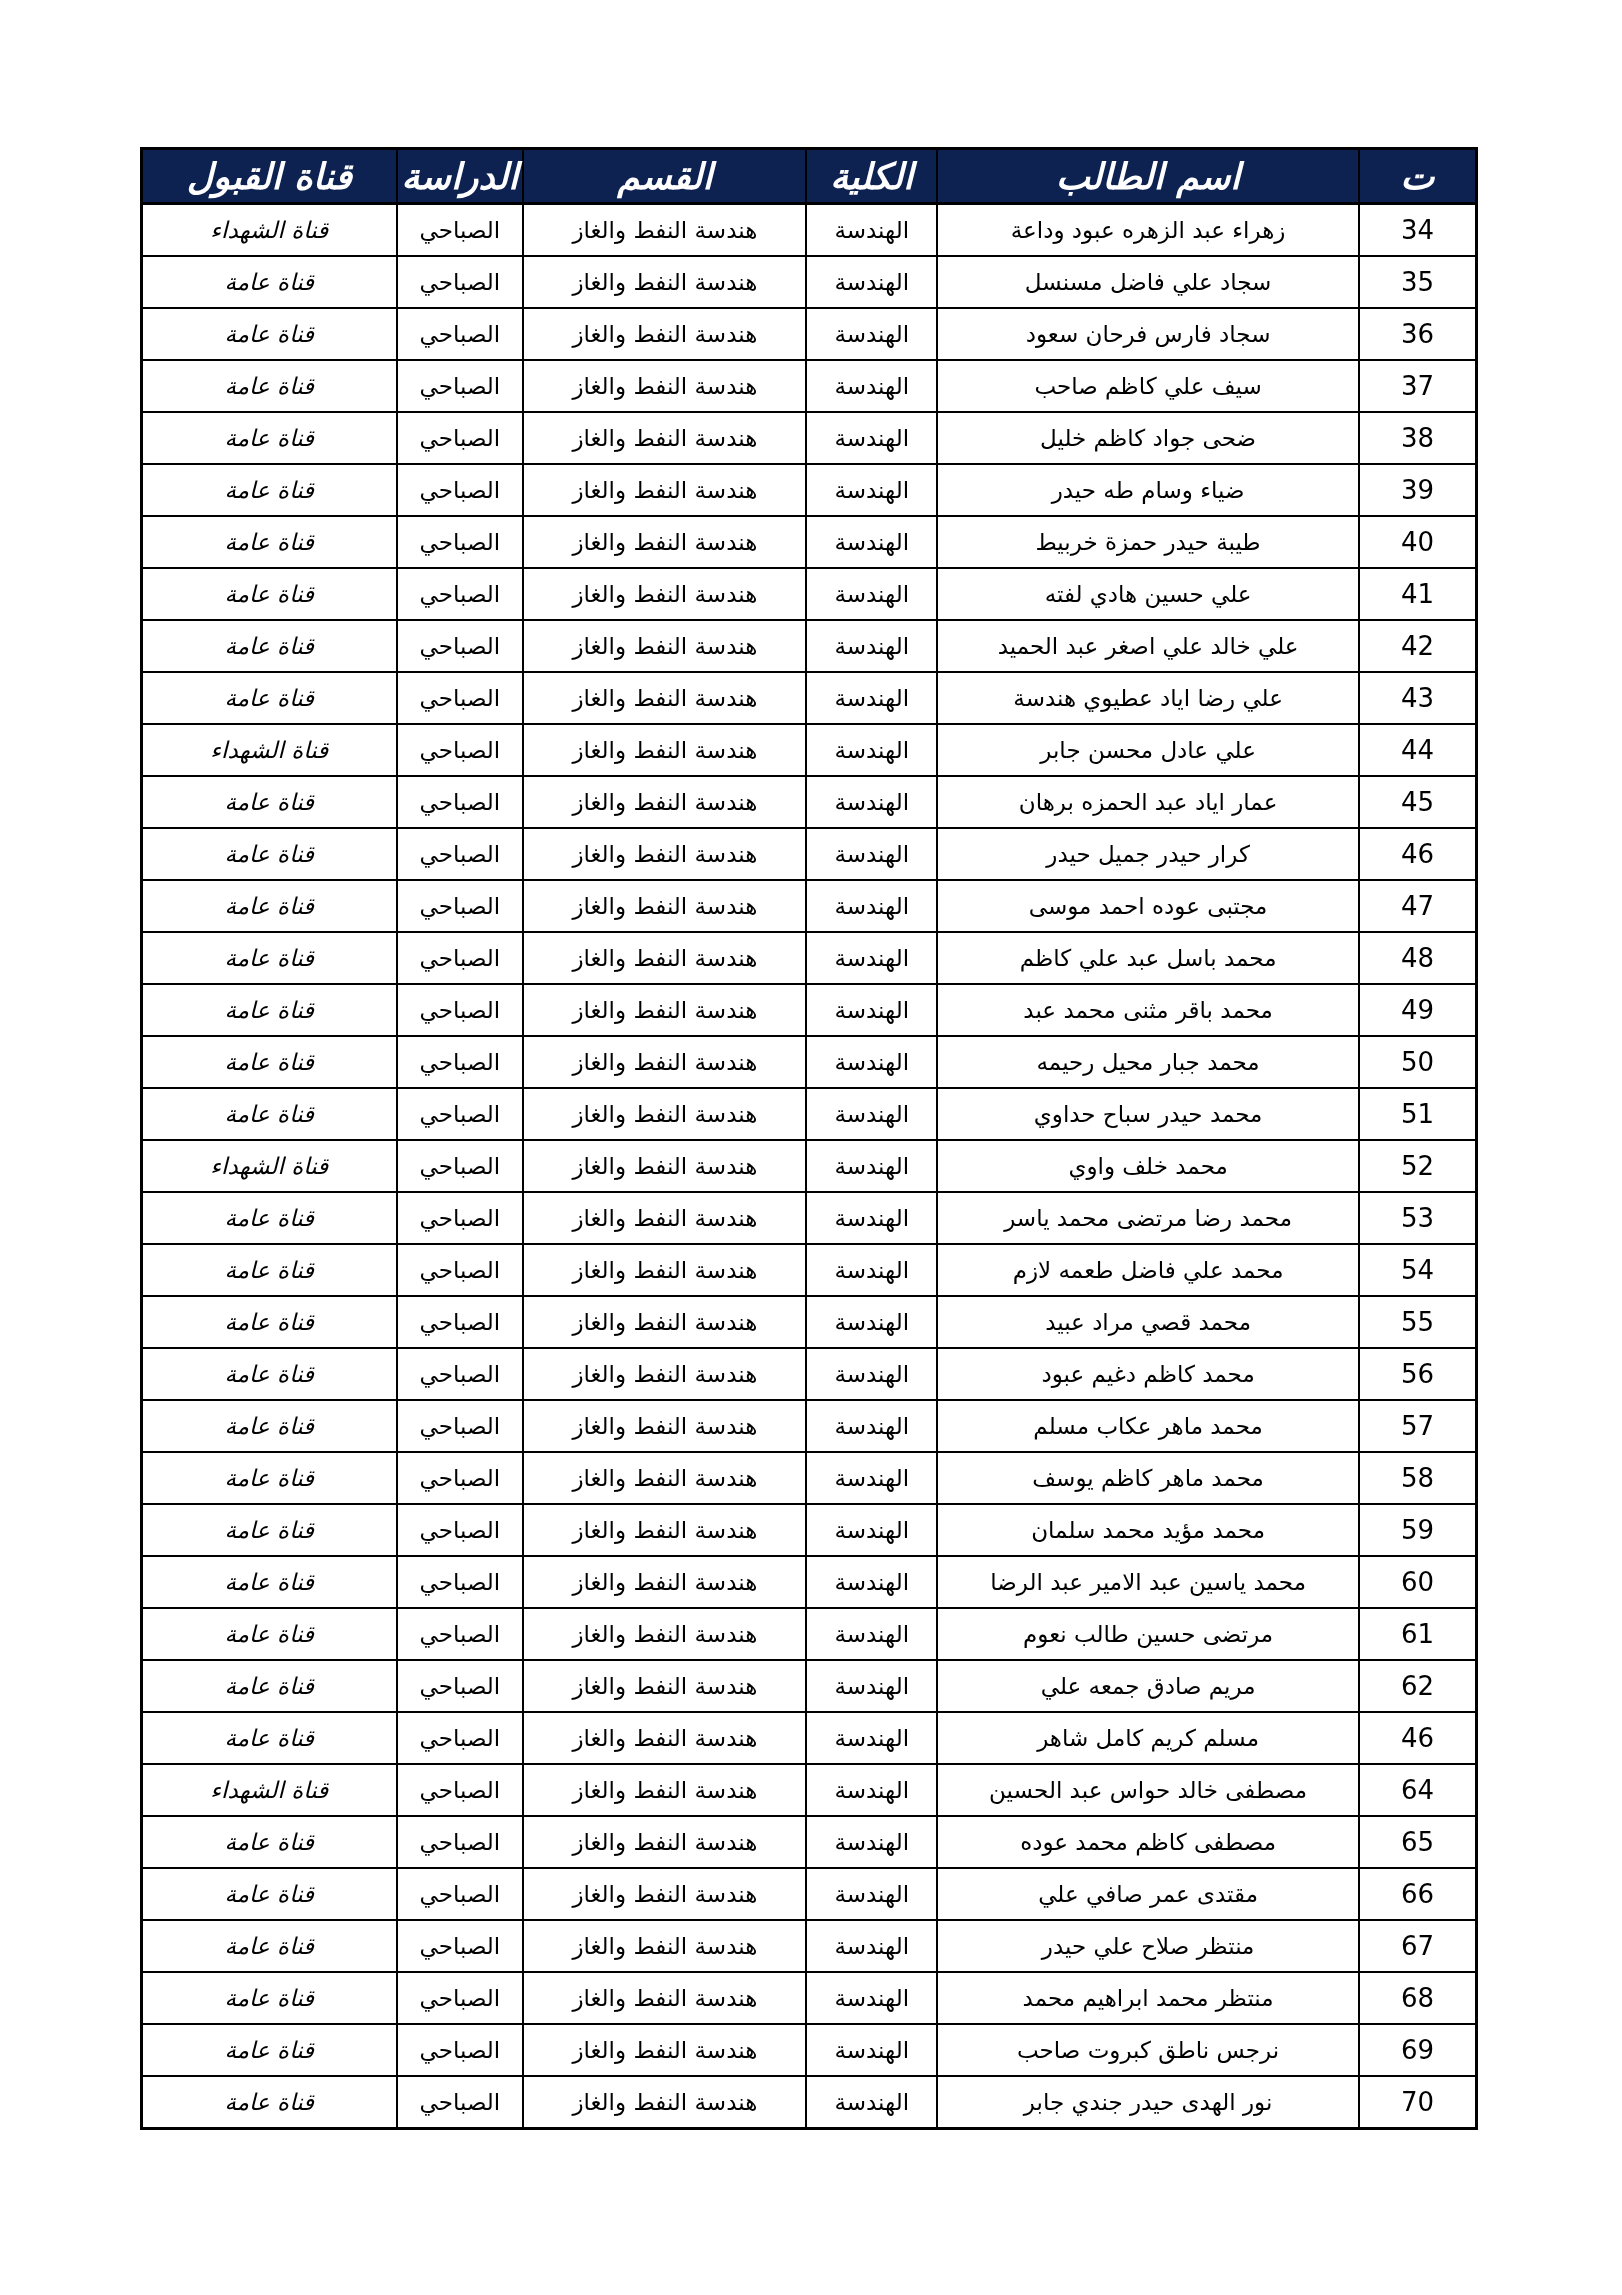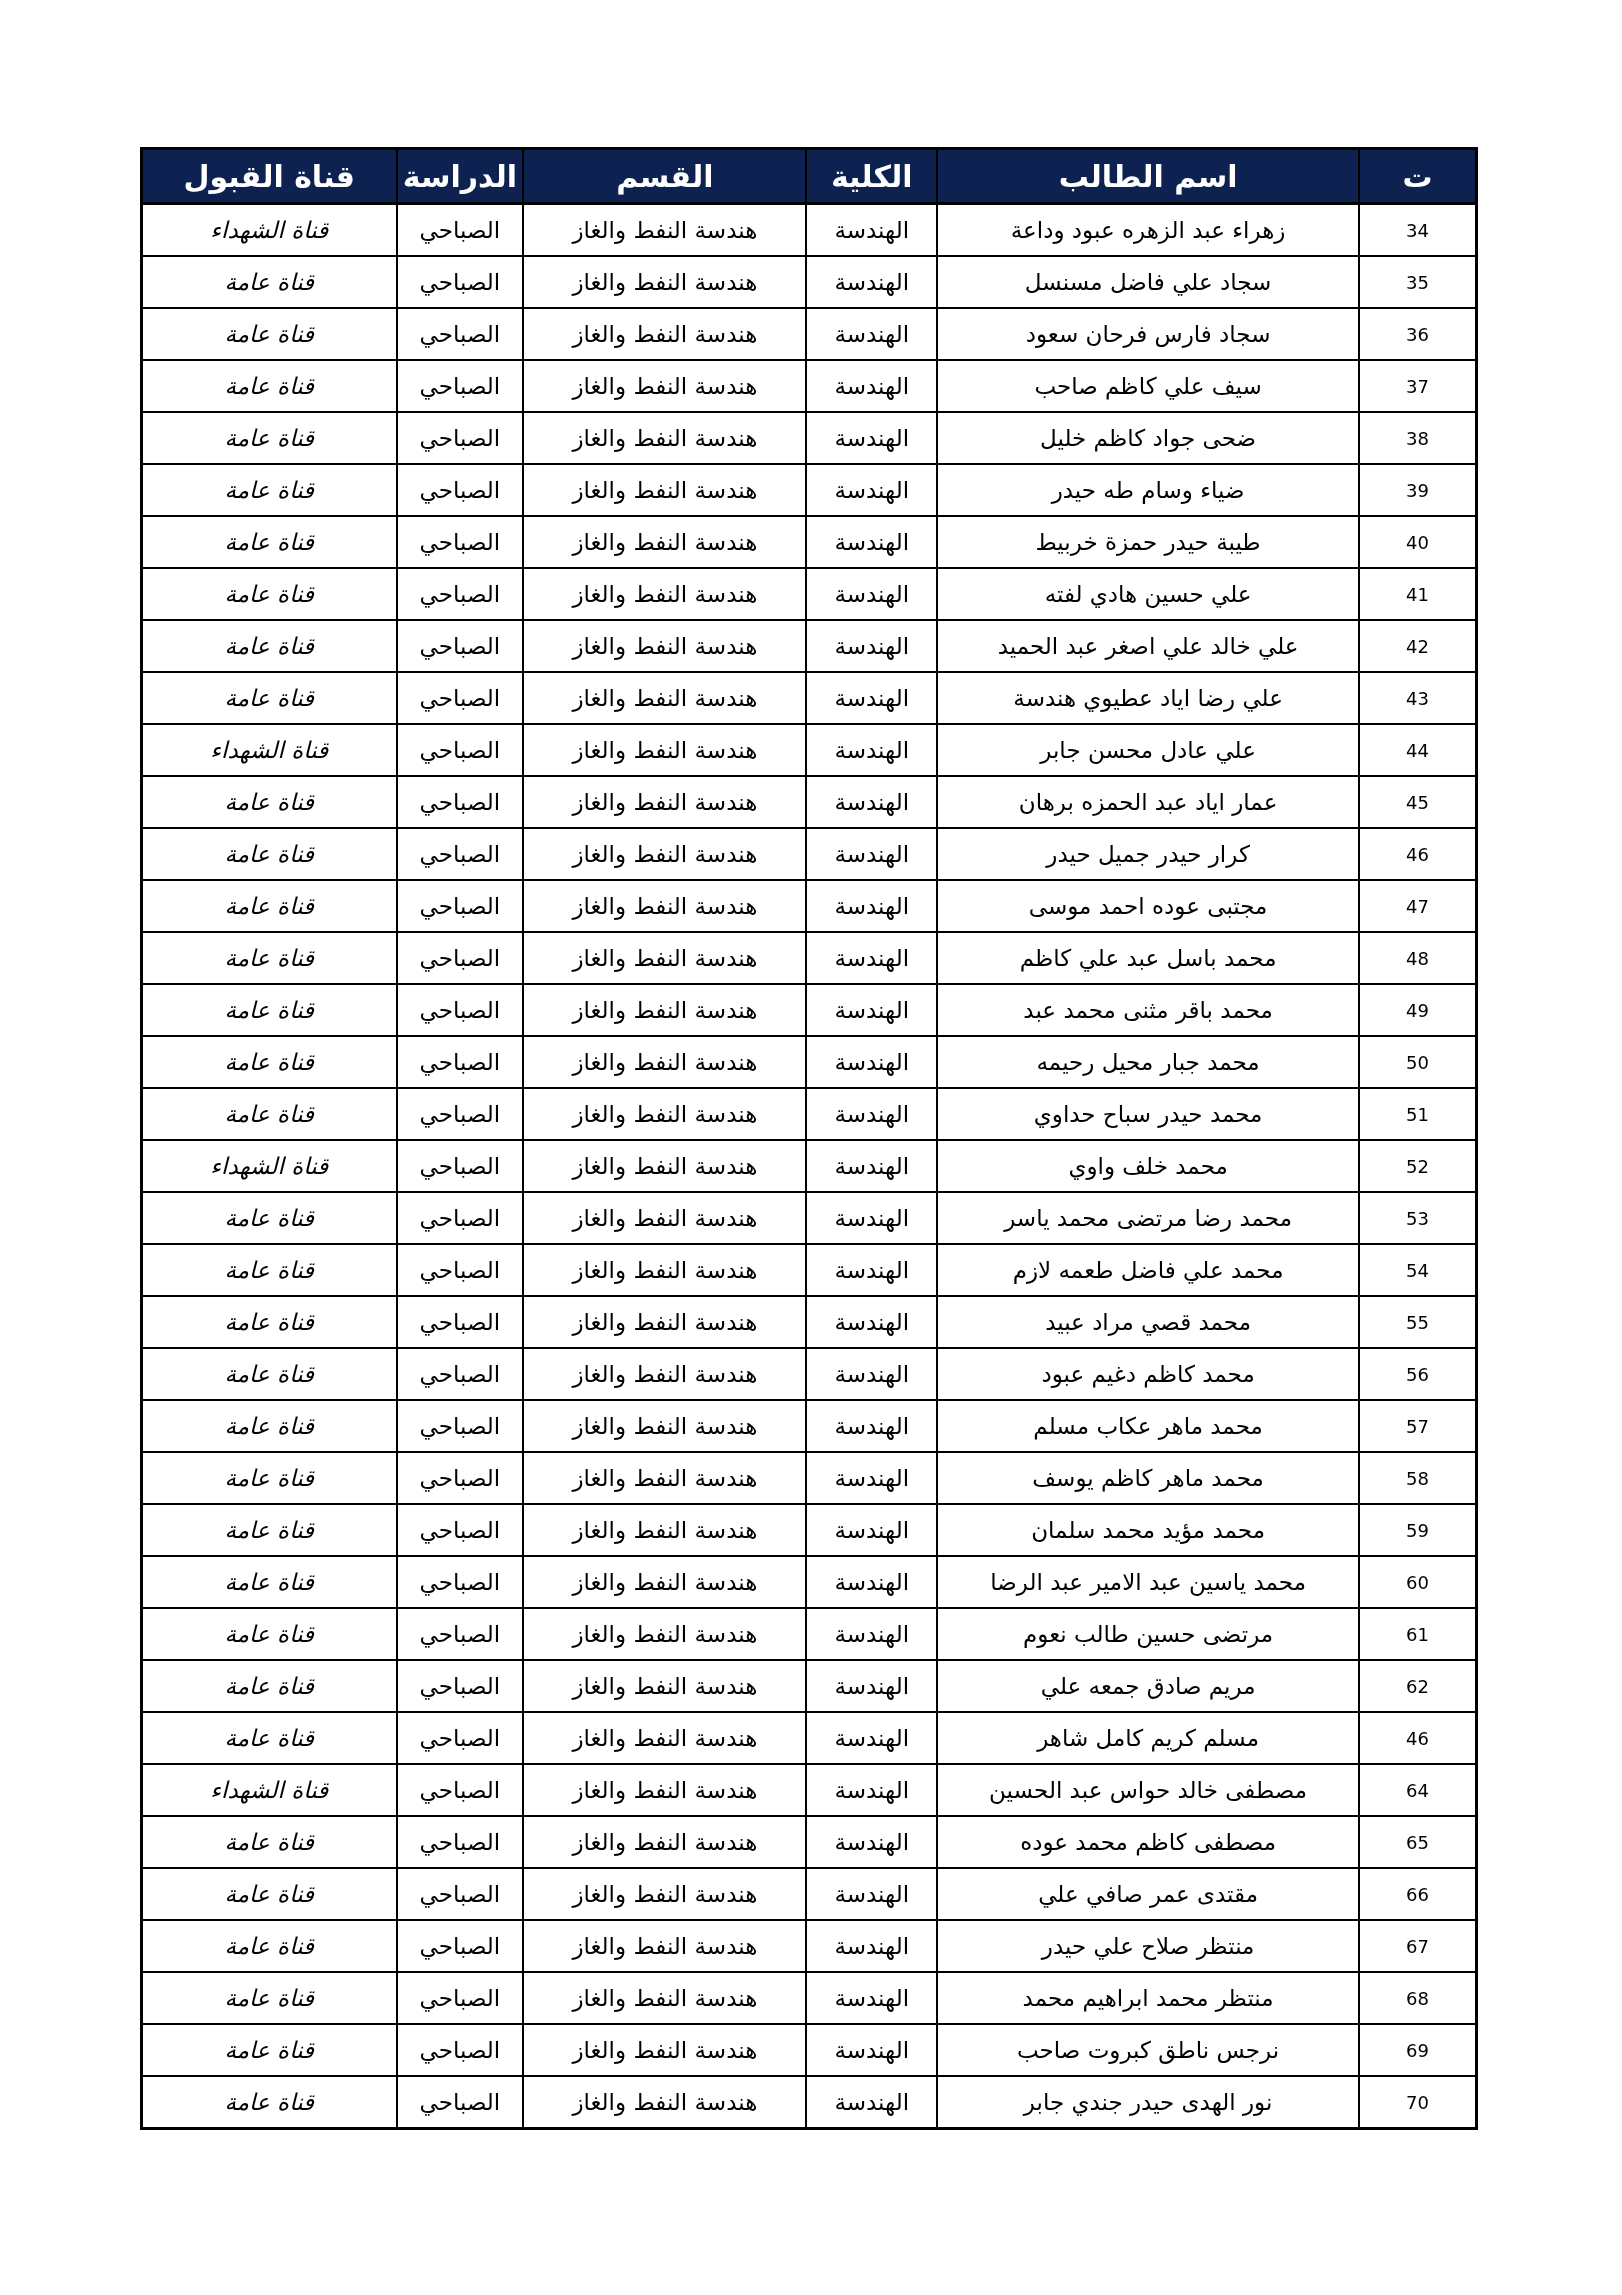--- a/index.html
+++ b/index.html
@@ -29,45 +29,46 @@
   }
   table.students col.c-no{width:8.8%;}
   table.students col.c-name{width:31.6%;}
   table.students col.c-college{width:9.8%;}
   table.students col.c-dept{width:21.2%;}
   table.students col.c-study{width:9.5%;}
   table.students col.c-channel{width:19.1%;}
   table.students th{
     background:var(--header-bg);
     color:var(--header-text);
-    font-size:30px;
+    font-size:36px;
     font-weight:bold;
     height:52px;
     border:2px solid var(--border-color);
     border-top:3.9px solid var(--border-color);
     border-bottom:3.9px solid var(--border-color);
     text-align:center;
     vertical-align:middle;
     padding:0 3.9px;
+    font-style:italic;
   }
   table.students th:first-child{border-right:3.9px solid var(--border-color);}
   table.students th:last-child{border-left:3.9px solid var(--border-color);}
   table.students td{
     background:#ffffff;
     color:var(--text-color);
     font-size:23px;
     height:50px;
     border:2px solid var(--border-color);
     text-align:center;
     vertical-align:middle;
     padding:0 3.9px;
     white-space:nowrap;
     overflow:hidden;
   }
-  table.students td.cell-no{font-size:18px;}
+  table.students td.cell-no{font-size:26px;}
   table.students tr td:first-child{border-right:3.9px solid var(--border-color);}
   table.students tr td:last-child{border-left:3.9px solid var(--border-color);font-style:italic;}
   table.students tr:last-child td{border-bottom:3.9px solid var(--border-color);}
 </style>
 </head>
 <body>
 
 <div class="sheet">
   <table class="students">
     <colgroup>

